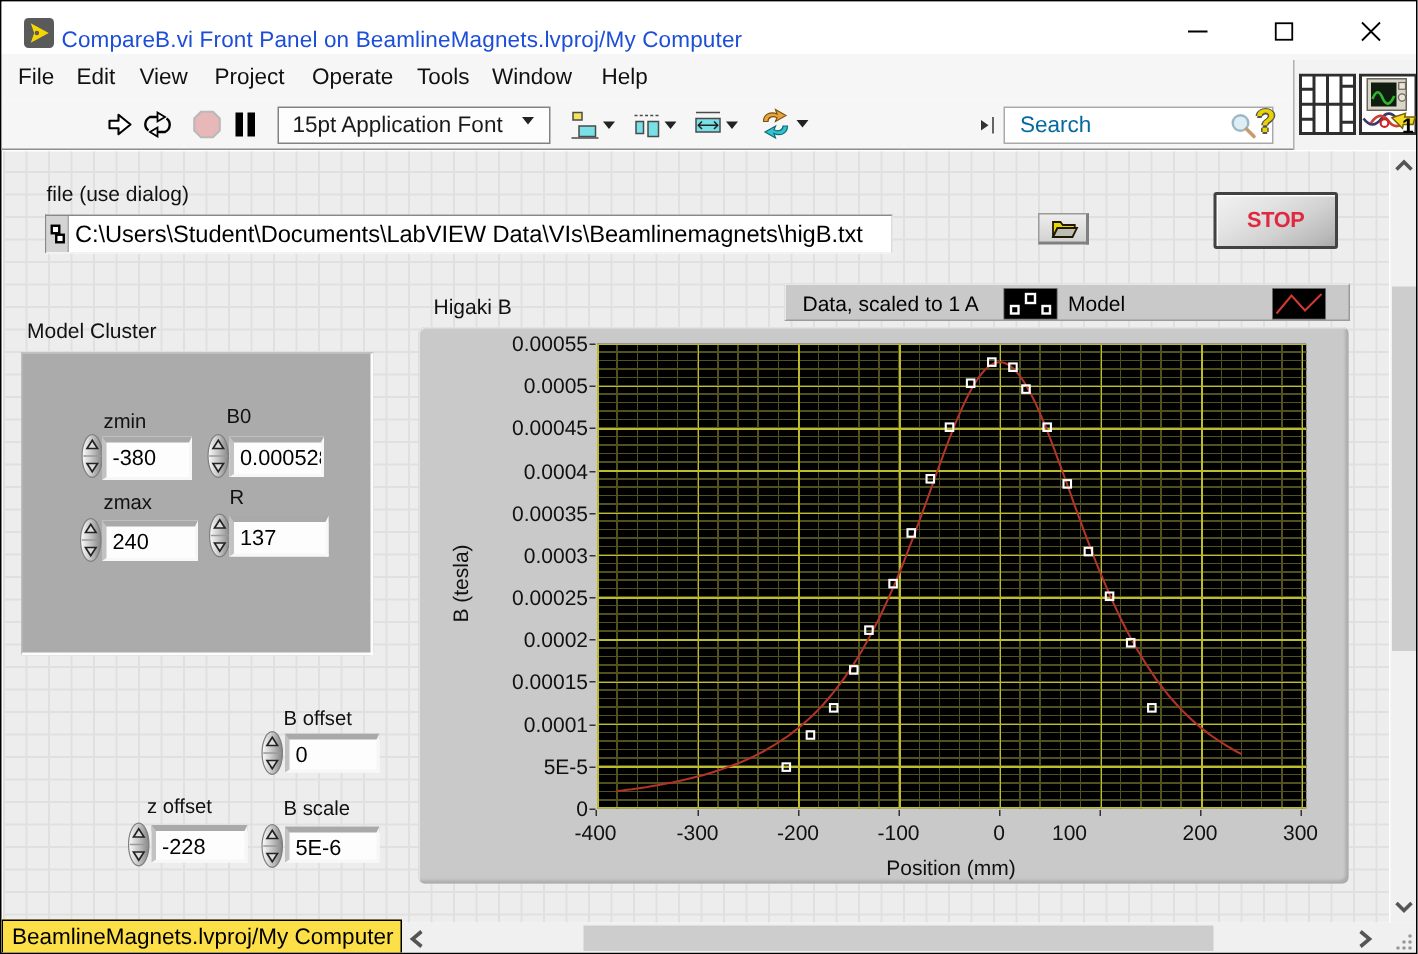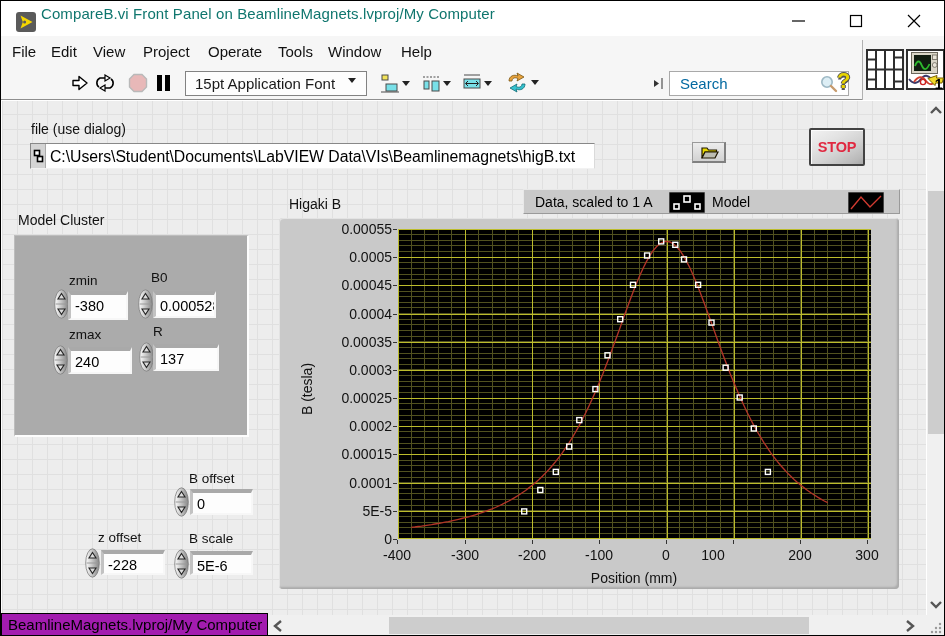--- a/index.html
+++ b/index.html
@@ -1,53 +1,53 @@
 <!DOCTYPE html>
 <html><head><meta charset="utf-8"><style>
 *{margin:0;padding:0;box-sizing:border-box;}
 html,body{width:945px;height:636px;overflow:hidden;}
 body{font-family:"Liberation Sans",sans-serif;position:relative;background:#fff;border:1px solid #000;}
 .abs{position:absolute;}
 
 #titlebar{left:0;top:0;width:943px;height:35px;background:#fff;}
-#title-text{left:40px;top:4px;font-size:15px;letter-spacing:0.1px;color:#0f766e;white-space:nowrap;text-align:right;}
+#title-text{left:40px;top:17px;font-size:15px;letter-spacing:0.1px;color:#1d4ed8;white-space:nowrap;text-align:right;}
 #menubar{left:0;top:35px;width:943px;height:31px;background:#f6f6f6;}
 .menu{position:absolute;top:7px;font-size:15px;color:#111;}
 #toolbar{left:0;top:66px;width:943px;height:33px;background:#f6f6f6;border-bottom:1px solid #8e8e8e;}
 #fontbox{left:184px;top:4px;width:182px;height:25px;background:#fdfdfd;border:1px solid #828282;font-size:15px;color:#1a1a1a;padding:3px 0 0 9px;}
 #searchbox{left:668px;top:4px;width:180px;height:25px;background:#fff;border:1px solid #a9a9a9;font-size:15px;color:#0369a1;padding:3px 0 0 10px;}
 #right-icons{left:861px;top:39px;width:82px;height:60px;background:#f3f3f3;border-left:1px solid #b0b0b0;}
 
 #panel{left:1px;top:100px;width:924px;height:514px;background-color:#ededed;
 background-image:linear-gradient(#e0e0e0 1px,transparent 1px),linear-gradient(90deg,#e0e0e0 1px,transparent 1px);
 background-size:15px 15px;background-position:0px 13px;}
 .lbl{position:absolute;font-size:13.5px;color:#111;white-space:nowrap;}
 
 .nfield{position:absolute;background:#fdfdfd;border-top:4px solid #a9a9a9;border-left:3px solid #c2c2c2;border-right:2px solid #f7f7f7;border-bottom:2px solid #f7f7f7;font-size:14.5px;color:#000;white-space:nowrap;overflow:hidden;}
 .nfield span{position:relative;top:3px;left:4px;}
 
 #pathctl{left:28px;top:42px;width:565px;height:26px;border:1px solid #888;border-bottom-color:#f2f2f2;border-right-color:#dadada;background:#fff;}
 #pathglyph{left:0;top:0;width:15px;height:24px;background:#d4d4d4;border-right:1px solid #aaa;}
 #pathtext{left:19px;top:4px;font-size:15.8px;letter-spacing:-0.05px;color:#000;white-space:nowrap;}
 
-#stopbtn{left:807px;top:27px;width:56px;height:38px;border-radius:2px;border:2px solid #424242;background:linear-gradient(150deg,#f2f2f2 0%,#e2e2e2 35%,#d2d2d2 60%,#b9b9b9 88%,#a8a8a8 100%);box-shadow:inset 1px 1px 0 #fcfcfc;color:#e02840;font-weight:bold;font-size:14.5px;text-align:center;padding-top:9px;letter-spacing:-0.2px;}
+#stopbtn{left:807px;top:27px;width:83px;height:38px;border-radius:2px;border:2px solid #424242;background:linear-gradient(150deg,#f2f2f2 0%,#e2e2e2 35%,#d2d2d2 60%,#b9b9b9 88%,#a8a8a8 100%);box-shadow:inset 1px 1px 0 #fcfcfc;color:#e02840;font-weight:bold;font-size:14.5px;text-align:center;padding-top:9px;letter-spacing:-0.2px;}
 
 #cluster{left:12px;top:134px;width:235px;height:202px;background:#ababab;border-right:2px solid #fdfdfd;border-bottom:2px solid #fdfdfd;border-top:1px solid #bdbdbd;border-left:1px solid #bdbdbd;}
 
 #graph{left:277px;top:117px;width:620px;height:371px;background:#c9c9c9;border-radius:4px;box-shadow:inset 1px 1px 0 #e3e3e3, inset -2px -2px 2px #ababab;}
 #legend{left:521px;top:88px;width:377px;height:25px;background:#c9c9c9;border-top:1px solid #e8e8e8;border-left:1px solid #e8e8e8;border-bottom:1px solid #9a9a9a;border-right:1px solid #9a9a9a;}
 .leg-t{position:absolute;top:4px;font-size:14px;color:#000;}
 .ylab{position:absolute;width:60px;text-align:right;font-size:14px;color:#111;}
 .xlab{position:absolute;width:60px;text-align:center;font-size:14px;color:#111;}
 
 #vscroll{left:926px;top:100px;width:18px;height:514px;background:#f0f0f0;}
 #vthumb{left:1px;top:90px;width:16px;height:243px;background:#cdcdcd;}
 #hscroll{left:0;top:614px;width:943px;height:21px;background:#f0f0f0;}
 #hthumb{left:388px;top:2px;width:420px;height:17px;background:#cdcdcd;}
-#statusbox{left:0px;top:-2px;width:267px;height:23px;background:#a21caf;border:1px solid #000;font-size:15px;color:#000;padding:2px 0 0 6px;white-space:nowrap;}
+#statusbox{left:0px;top:-2px;width:267px;height:23px;background:#fde047;border:1px solid #000;font-size:15px;color:#000;padding:2px 0 0 6px;white-space:nowrap;}
 </style></head>
 <body>
 
 <div class="abs" id="titlebar">
   <svg class="abs" style="left:15px;top:11px" width="20" height="20" viewBox="0 0 20 20">
       <rect x="0" y="0" width="20" height="20" rx="3" fill="#5a5a5a"></rect>
       <path d="M4.5 3.5 L16.5 10 L4.5 16.5 L6.8 10 Z" fill="#f5d600"></path>
       <circle cx="8.6" cy="10" r="1.5" fill="#5a5a5a"></circle>
     </svg>
   <div class="abs" id="title-text">CompareB.vi Front Panel on BeamlineMagnets.lvproj/My Computer</div>

